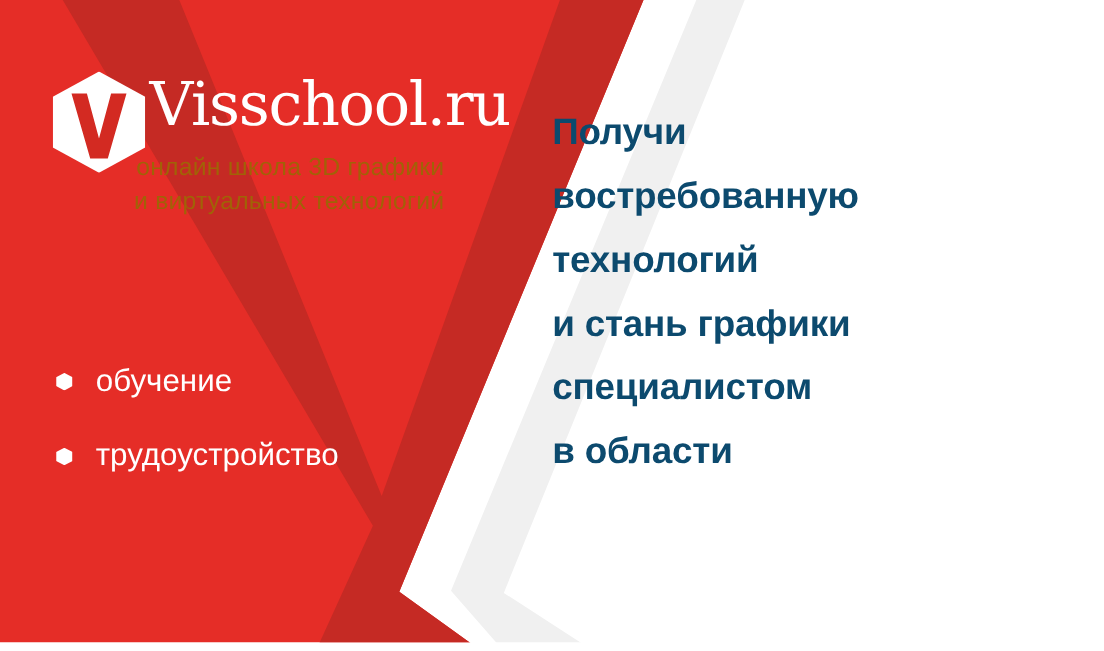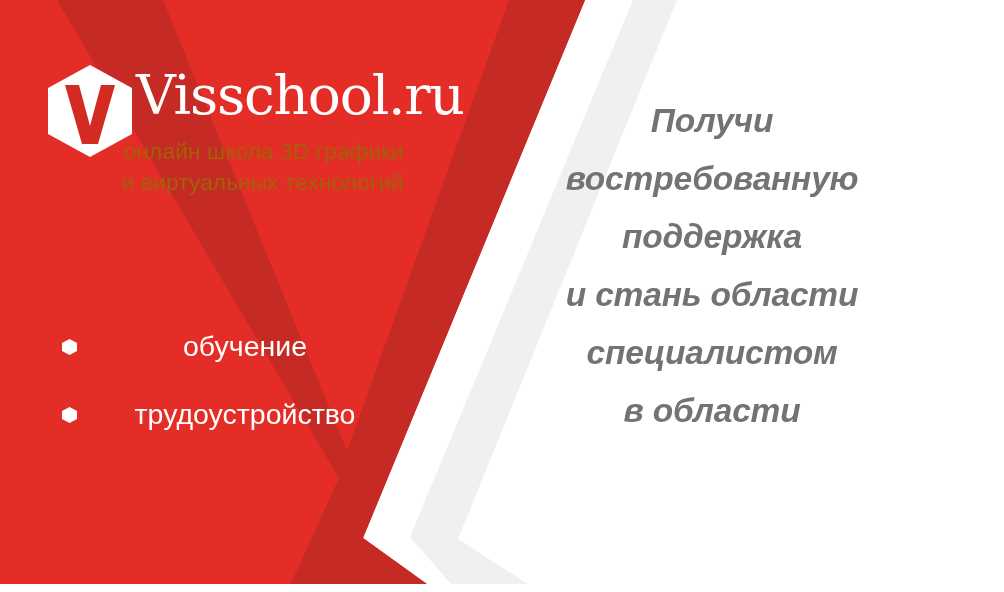--- a/index.html
+++ b/index.html
@@ -62,27 +62,26 @@
     color: #a16207;
     font-size: 22.5px;
     line-height: 31px;
     letter-spacing: 0.2px;
     white-space: nowrap;
   }
 
   
   #feature-list {
     position: absolute;
-    left: 62px;
+    left: 51px;
     top: 326px;
     width: 330px;
     margin: 0;
     padding: 0;
     list-style: none;
-    text-align: center;
   }
   #feature-list li {
     position: relative;
     height: 68px;
     padding-left: 36px;
     color: #ffffff;
     font-size: 28.5px;
     line-height: 40px;
     white-space: nowrap;
   }
@@ -95,28 +94,27 @@
     background: #ffffff;
     clip-path: polygon(50% 0%, 100% 25%, 100% 75%, 50% 100%, 0% 75%, 0% 25%);
   }
 
   
   #headline {
     position: absolute;
     right: 82px;
     top: 92px;
     width: 420px;
-    text-align: center;
-    color: #737373;
+    text-align: left;
+    color: #0c4a6e;
     font-size: 33.5px;
     line-height: 58px;
     font-weight: bold;
     letter-spacing: -0.2px;
     white-space: nowrap;
-    font-style: italic;
   }
   #headline .hl-line { display: block; }
 </style>
 </head>
 <body>
 
 <div id="banner">
 
   <svg id="bg-svg" viewBox="0 0 1004 592" preserveAspectRatio="none" aria-hidden="true">
     <rect x="0" y="0" width="1004" height="592" fill="#FFFFFF"></rect>
@@ -150,19 +148,19 @@
     </li>
     <li>
       <span class="bullet-hex"></span>
       <span>трудоустройство</span>
     </li>
   </ul>
 
   <div id="headline">
     <span class="hl-line">Получи</span>
     <span class="hl-line">востребованную</span>
-    <span class="hl-line">поддержка</span>
-    <span class="hl-line">и стань области</span>
+    <span class="hl-line">технологий</span>
+    <span class="hl-line">и стань графики</span>
     <span class="hl-line">специалистом</span>
     <span class="hl-line">в области</span>
   </div>
 
 </div>
 
 </body></html>

